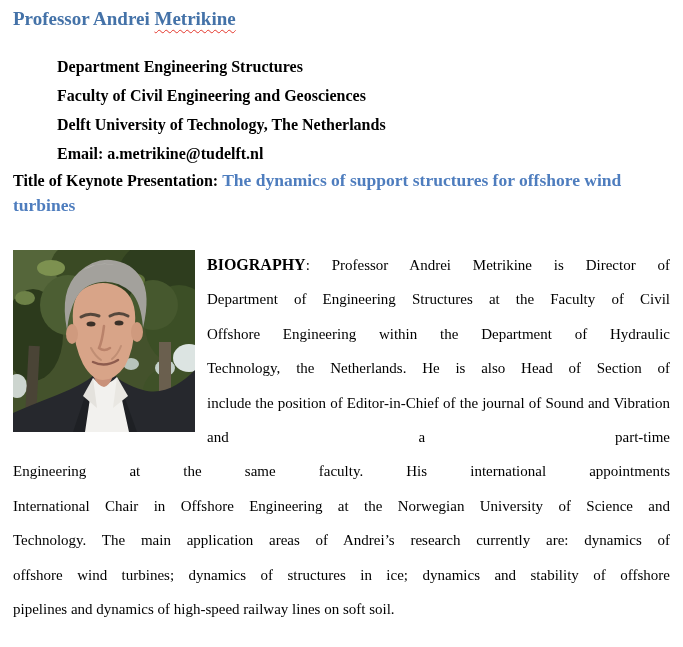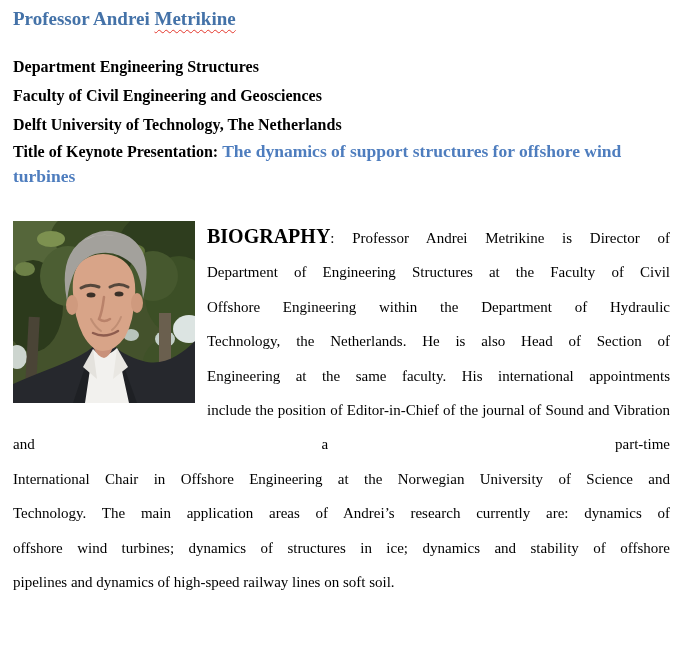--- a/index.html
+++ b/index.html
@@ -31,20 +31,21 @@
     text-decoration-color: var(--squiggle-red);
     text-decoration-thickness: 1px;
     text-underline-offset: 4px;
   }
   .info-block { margin-top: 20px; }
   .info-line {
     font-size: 16px;
     font-weight: bold;
     line-height: 29px;
     white-space: nowrap;
+    margin-left: 44px;
   }
   .keynote {
     margin: 0;
     font-size: 16px;
     font-weight: bold;
     line-height: 24px;
   }
   .keynote-title {
     color: var(--keynote-blue);
     font-size: 17.5px;
@@ -61,33 +62,34 @@
     margin: 2px 12px 0 0;
     overflow: hidden;
   }
   .photo-frame svg { display: block; width: 182px; height: 182px; }
   .bio-line {
     line-height: 34.4px;
     text-align: justify;
     text-align-last: justify;
   }
   .bio-line.last { text-align-last: left; }
-  .bio-heading { font-weight: bold; font-size: 20px; }
+  .bio-heading { font-weight: bold; font-size: 16px; }
 </style>
 </head>
 <body>
 
 <div class="page">
 
   <h1 class="doc-title"><span>Professor Andrei</span> <span class="misspelled">Metrikine</span></h1>
 
   <div class="info-block">
     <div class="info-line">Department Engineering Structures</div>
     <div class="info-line">Faculty of Civil Engineering and Geosciences</div>
     <div class="info-line">Delft University of Technology, The Netherlands</div>
+    <div class="info-line">Email: a.metrikine@tudelft.nl</div>
     <p class="keynote"><span>Title of Keynote Presentation:</span> <span class="keynote-title">The dynamics of support structures for offshore wind turbines</span></p>
   </div>
 
   <div class="bio">
 
     <figure class="photo-frame" style="margin:2px 12px 0 0;" aria-label="Portrait of a gray-haired man in a dark suit and white open-collar shirt standing outdoors in front of green trees">
       <svg viewBox="0 0 182 182" xmlns="http://www.w3.org/2000/svg" role="img">
         <rect width="182" height="182" fill="#44522c"></rect>
         <ellipse cx="25" cy="30" rx="46" ry="38" fill="#55663a"></ellipse>
         <ellipse cx="90" cy="14" rx="52" ry="28" fill="#3a4a24"></ellipse>
@@ -126,21 +128,21 @@
         <path d="M78,98 Q82,106 88,110" stroke="#c08e74" stroke-width="2" fill="none" stroke-linecap="round"></path>
         <path d="M108,96 Q105,104 99,109" stroke="#c08e74" stroke-width="2" fill="none" stroke-linecap="round"></path>
         <path d="M80,112 Q92,118 105,110" stroke="#8e5c4e" stroke-width="2.5" fill="none" stroke-linecap="round"></path>
       </svg>
     </figure>
 
     <div class="bio-line"><span class="bio-heading">BIOGRAPHY</span><span>: Professor Andrei Metrikine is Director of</span></div>
     <div class="bio-line">Department of Engineering Structures at the Faculty of Civil</div>
     <div class="bio-line">Offshore Engineering within the Department of Hydraulic</div>
     <div class="bio-line">Technology, the Netherlands. He is also Head of Section of</div>
+    <div class="bio-line">include the position of Editor-in-Chief of the journal of Sound and Vibration and a part-time</div>
     <div class="bio-line">Engineering at the same faculty. His international appointments</div>
-    <div class="bio-line">include the position of Editor-in-Chief of the journal of Sound and Vibration and a part-time</div>
     <div class="bio-line">International Chair in Offshore Engineering at the Norwegian University of Science and</div>
     <div class="bio-line">Technology. The main application areas of Andrei’s research currently are: dynamics of</div>
     <div class="bio-line">offshore wind turbines; dynamics of structures in ice; dynamics and stability of offshore</div>
     <div class="bio-line last">pipelines and dynamics of high-speed railway lines on soft soil.</div>
   </div>
 
 </div>
 
 </body></html>

